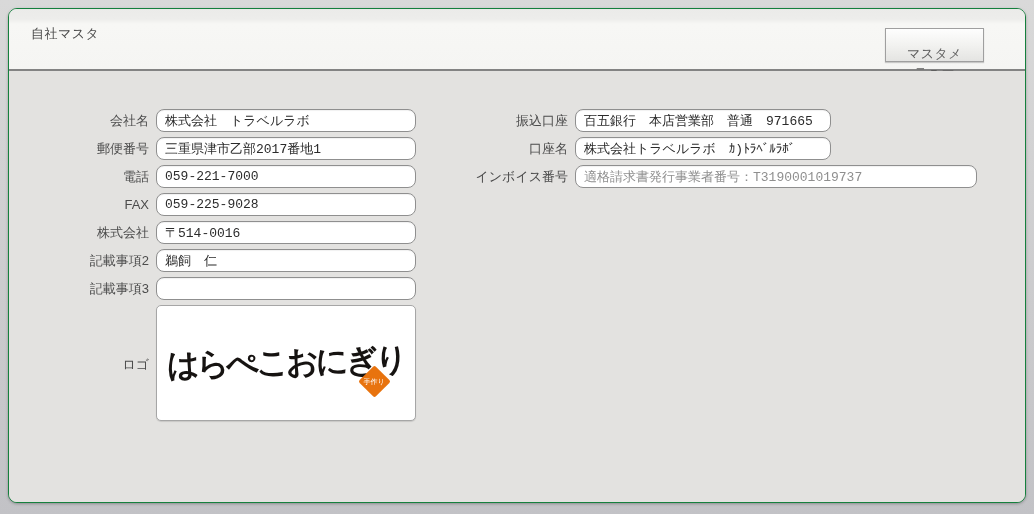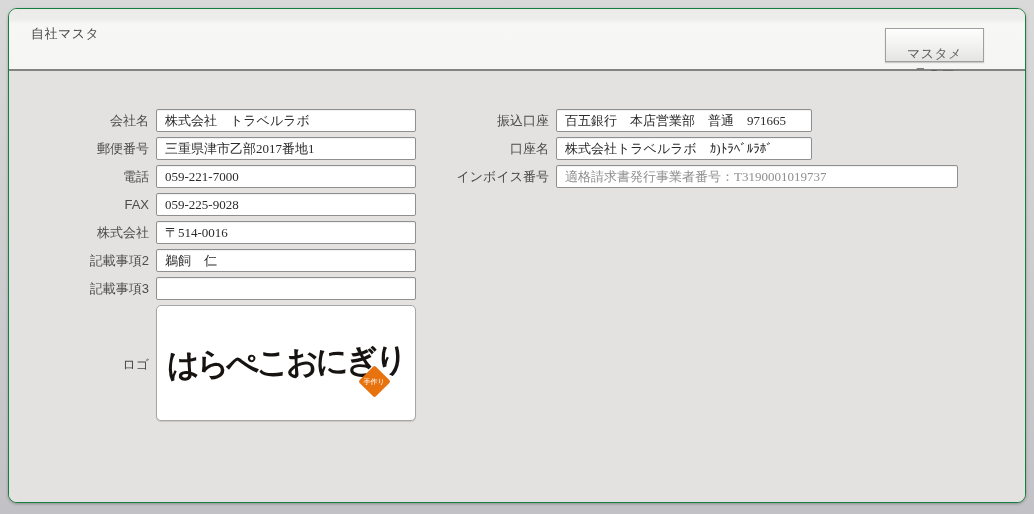--- a/index.html
+++ b/index.html
@@ -23,27 +23,27 @@
   .title{position:absolute;left:22px;top:16px;font-size:13px;color:#4a4a4a;letter-spacing:.5px;}
   .menu-btn{
     position:absolute;top:19px;right:41px;width:99px;height:25px;
     border:1px solid #9f9f9f;border-radius:0;
     background:linear-gradient(to bottom,#fefefe 0,#f2f2f0 50%,#e4e4e2 100%);
     font-size:13px;color:#5e5e5e;font-family:inherit;letter-spacing:.5px;
     box-shadow:0 1px 1px rgba(0,0,0,.18);cursor:pointer;padding:16px;
   }
   .content{position:relative;height:433px;background:#e3e2e0;}
   .form-left{position:absolute;left:10px;top:38px;}
-  .form-right{position:absolute;left:410px;top:38px;}
+  .form-right{position:absolute;left:429px;top:38px;}
   .row{display:flex;align-items:center;margin-bottom:5px;height:23px;}
   .flabel{flex:none;width:130px;text-align:right;margin-right:7px;font-size:13px;color:#4c4c4c;}
   .finput{
     box-sizing:border-box;height:23px;width:260px;
-    border:1px solid #8f8f8f;border-radius:2px;background:#ffffff;
-    padding:0 8px;font-size:13px;color:#2b2b2b;font-family:Liberation Serif, serif;outline:none;
+    border:1px solid #8f8f8f;border-radius:8px;background:#ffffff;
+    padding:0 8px;font-size:13px;color:#2b2b2b;font-family:Liberation Mono, monospace;outline:none;
     box-shadow:inset 0 1px 1px rgba(0,0,0,.06);
   }
   .form-right .finput{width:256px;}
   .row-invoice{margin-top:2px;}
   .row-invoice .finput{width:402px;color:#8f8f8f;}
   .row-logo{align-items:center;height:auto;margin-top:0;}
   .row-logo .flabel{margin-top:3px;}
   .logo-box{
     position:relative;box-sizing:border-box;width:260px;height:116px;
     background:#ffffff;border:1px solid #a6a6a6;border-radius:5px;

